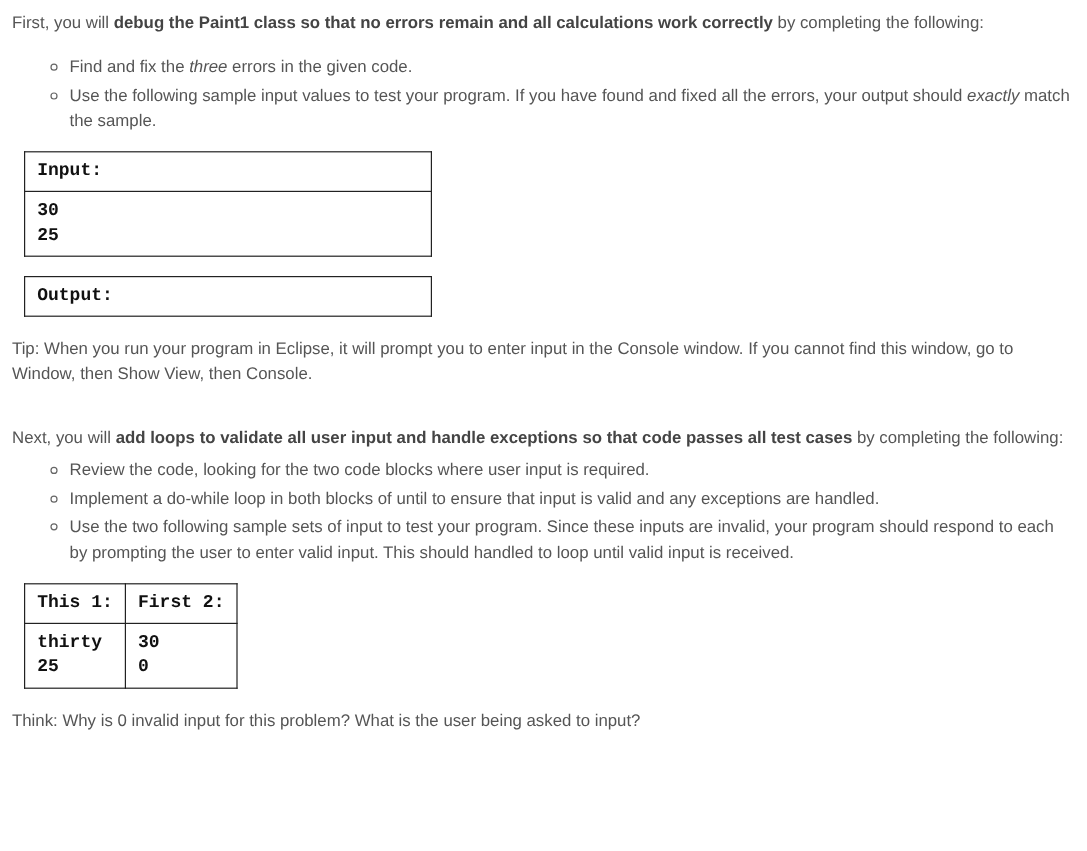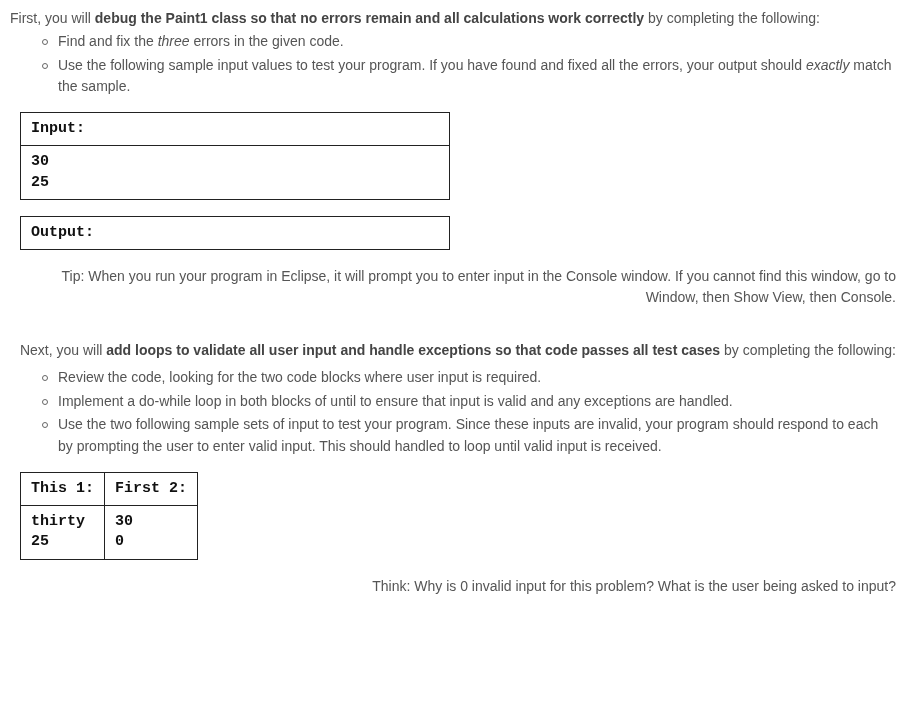--- a/index.html
+++ b/index.html
@@ -10,21 +10,21 @@
     body {
       font-family: "Segoe UI", Arial, sans-serif;
       font-size: 14px;
       color: #555;
       background: #fff;
       padding: 8px 10px;
       line-height: 1.5;
       width: 906px;
     }
     .intro {
-      margin-bottom: 2px;
+      margin-bottom: 16px;
     }
     .bold {
       font-weight: 700;
       color: #444;
     }
     .italic {
       font-style: italic;
     }
     ul.bullets {
       list-style: none;
@@ -59,28 +59,27 @@
       text-align: left;
       vertical-align: top;
       font-family: Consolas, "Courier New", monospace;
       font-size: 15px;
       font-weight: 700;
       color: #111;
       white-space: pre;
       line-height: 1.35;
     }
     table.wide {
-      width: 430px;
+      width: 340px;
     }
     table.wide th, table.wide td {
       width: 430px;
     }
     .tip, .next, .think {
       margin: 14px 0 6px;
-      text-align: right;
     }
     .section-gap {
       margin-top: 32px;
     }
   </style>
 </head>
 <body>
 
 <p class="intro">
   <span>First, you will </span><span class="bold">debug the Paint1 class so that no errors remain and all calculations work correctly</span><span> by completing the following:</span>

